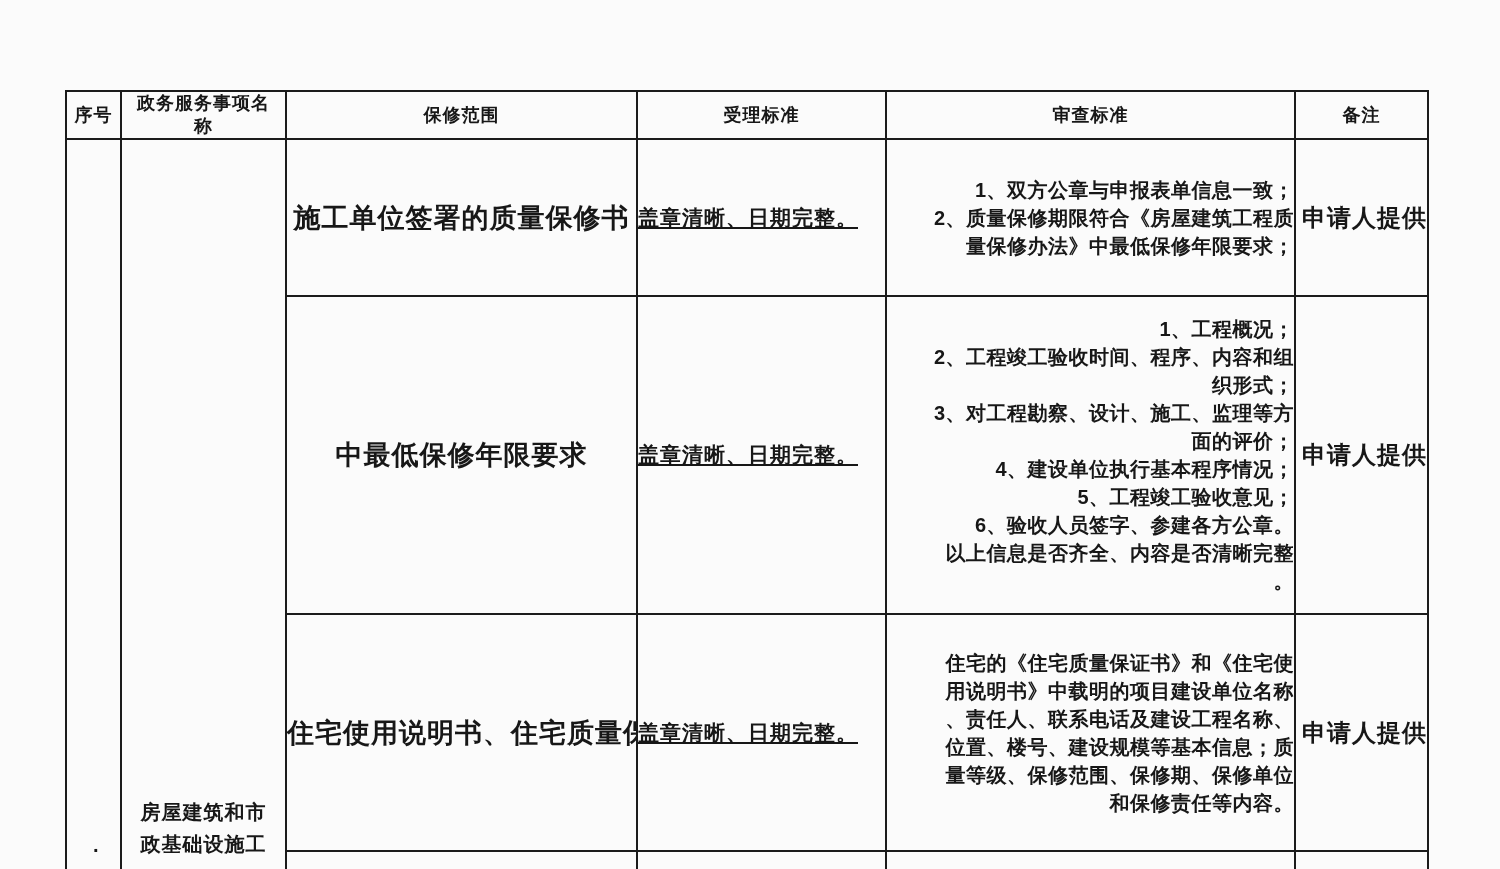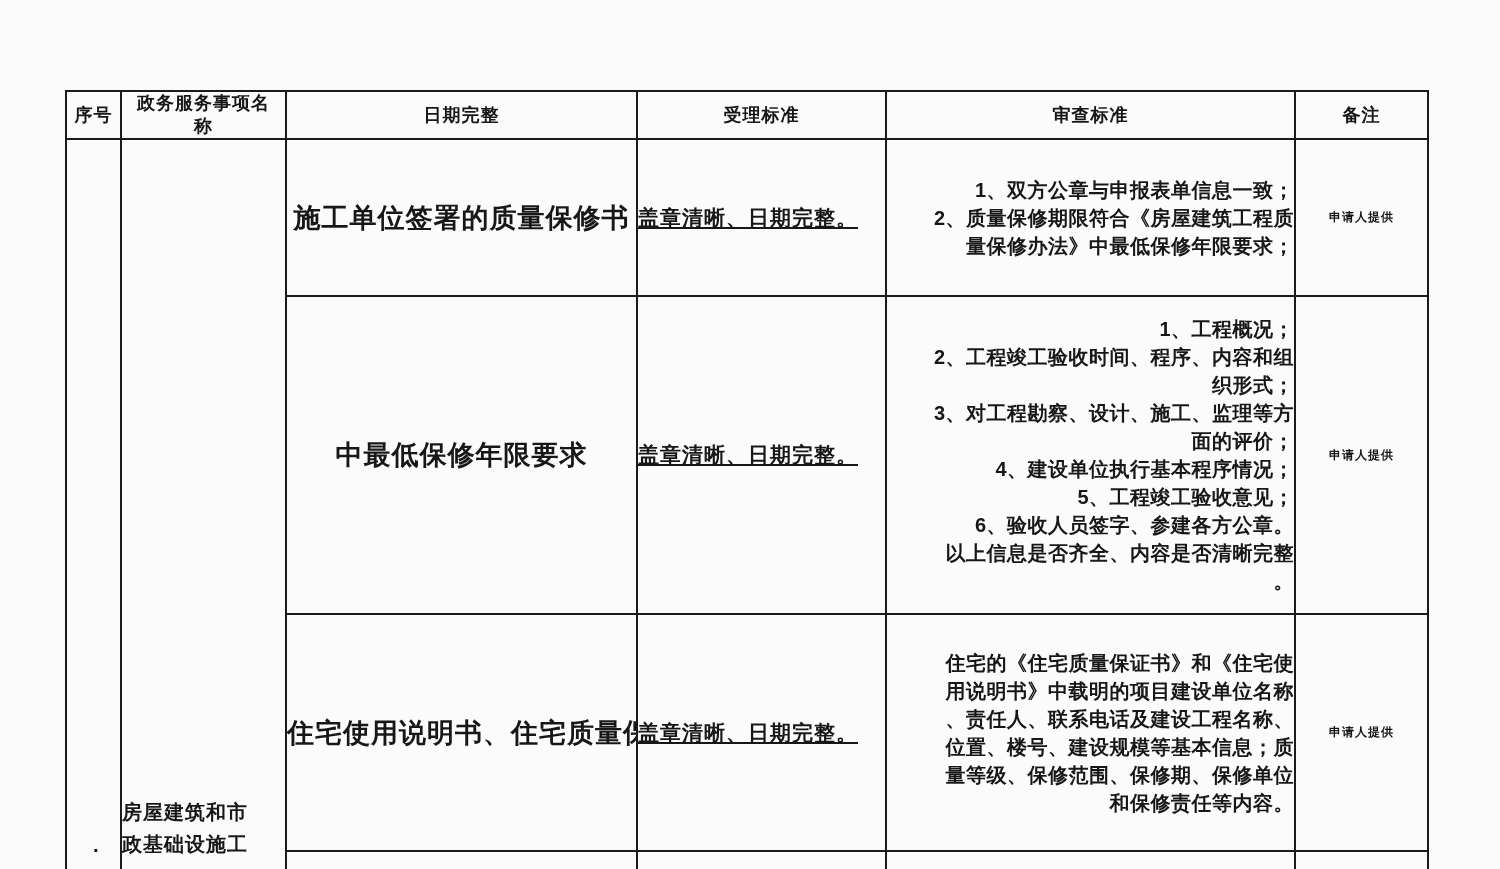--- a/index.html
+++ b/index.html
@@ -59,21 +59,21 @@
     top: 694px;
     left: 26px;
     font-size: 20px;
     font-weight: 700;
   }
   .name-text {
     position: absolute;
     top: 656px;
     left: 0;
     right: 0;
-    text-align: left;
+    text-align: center;
     font-size: 20px;
     line-height: 32px;
     letter-spacing: 1px;
     white-space: pre-line;
     font-weight: 700;
   }
 
   td.material-cell {
     text-align: center;
     font-size: 27px;
@@ -90,22 +90,22 @@
   }
   td.review-cell {
     text-align: right;
     font-size: 20px;
     line-height: 28px;
     letter-spacing: 0.5px;
     padding: 0 5px;
     white-space: pre-line;
   }
   td.remark-cell {
-    text-align: center;
-    font-size: 12px;
+    text-align: right;
+    font-size: 24px;
     letter-spacing: 1px;
     white-space: nowrap;
   }
 </style>
 </head>
 <body>
 
 <div class="table-wrap">
   <table class="doc-table">
     <colgroup>
@@ -113,21 +113,21 @@
       <col style="width:165px">
       <col style="width:351px">
       <col style="width:249px">
       <col style="width:409px">
       <col style="width:133px">
     </colgroup>
     <tbody>
         <tr class="header-row">
       <th><span class="th-wrap">序号</span></th>
       <th><span class="th-wrap">政务服务事项名称</span></th>
-      <th><span class="th-wrap">日期完整</span></th>
+      <th><span class="th-wrap">保修范围</span></th>
       <th><span class="th-wrap">受理标准</span></th>
       <th><span class="th-wrap">审查标准</span></th>
       <th><span class="th-wrap">备注</span></th>
     </tr>
     <tr class="row-1">
       <td class="serial-cell" rowspan="4">
         <span class="serial-mark">.</span>
       </td>
       <td class="name-cell" rowspan="4">
         <div class="name-text">房屋建筑和市

